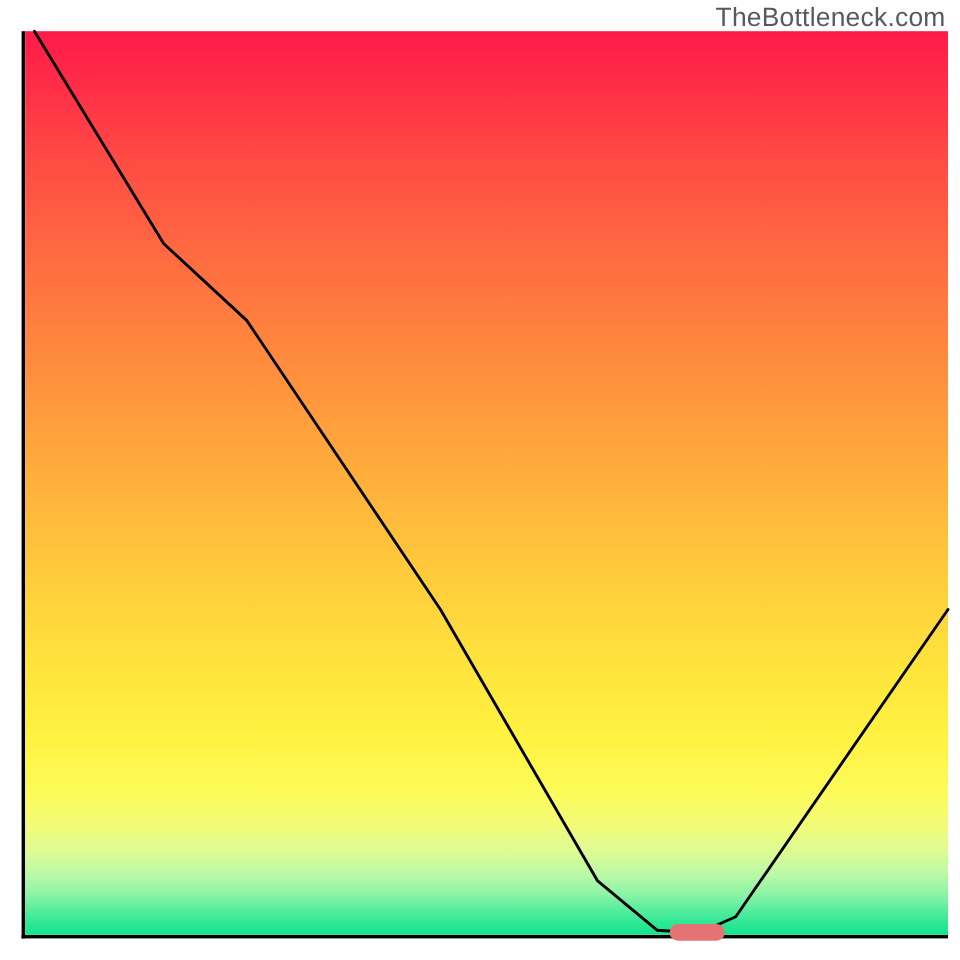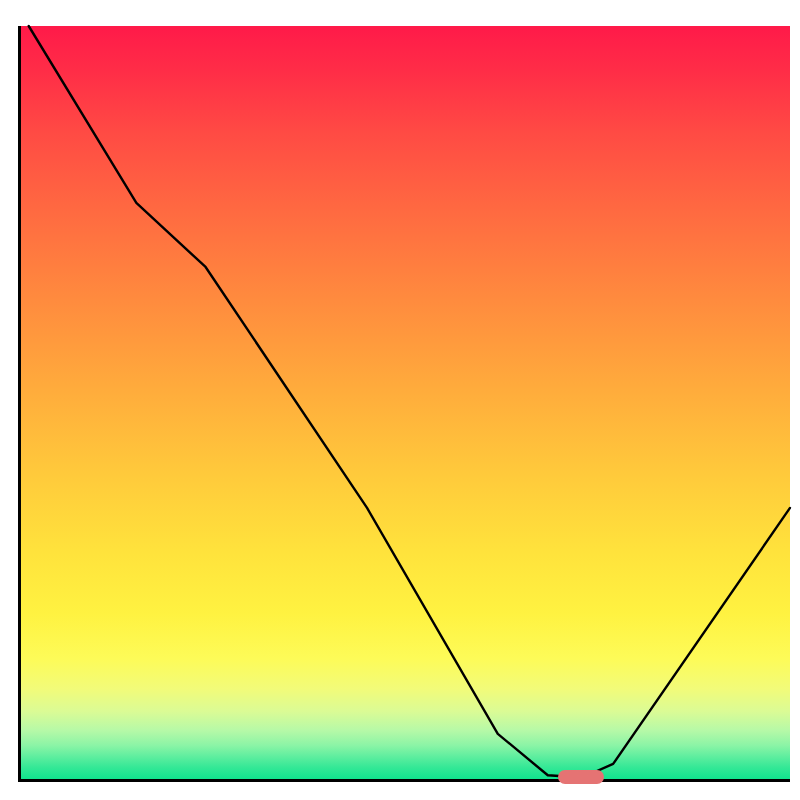--- a/index.html
+++ b/index.html
@@ -63,20 +63,21 @@
     inset: 0;
     width: 100%;
     height: 100%;
     overflow: visible;
   }
 </style>
 </head>
 <body>
 
 <div class="chart-container">
+  <div class="watermark">TheBottleneck.com</div>
 
   <div class="plot-area">
     <div class="gradient-bg"></div>
     <svg class="curve" viewBox="0 0 772 753" preserveAspectRatio="none">
       <path id="curve-path" d="M7.72 0.00 L115.80 176.96 L185.28 240.96 L347.40 481.92 L478.64 707.82 L528.82 749.24 L563.56 751.49 L594.44 737.94 L772.00 481.92 " fill="none" stroke="#000000" stroke-width="2.4" stroke-linecap="round" stroke-linejoin="round"></path>
     </svg>
     <div class="marker" id="sweet-marker" style="left: 536.54px; width: 46.32px; top: 744.494px; background: rgb(229, 115, 115);"></div>
   </div>
 </div>
 

